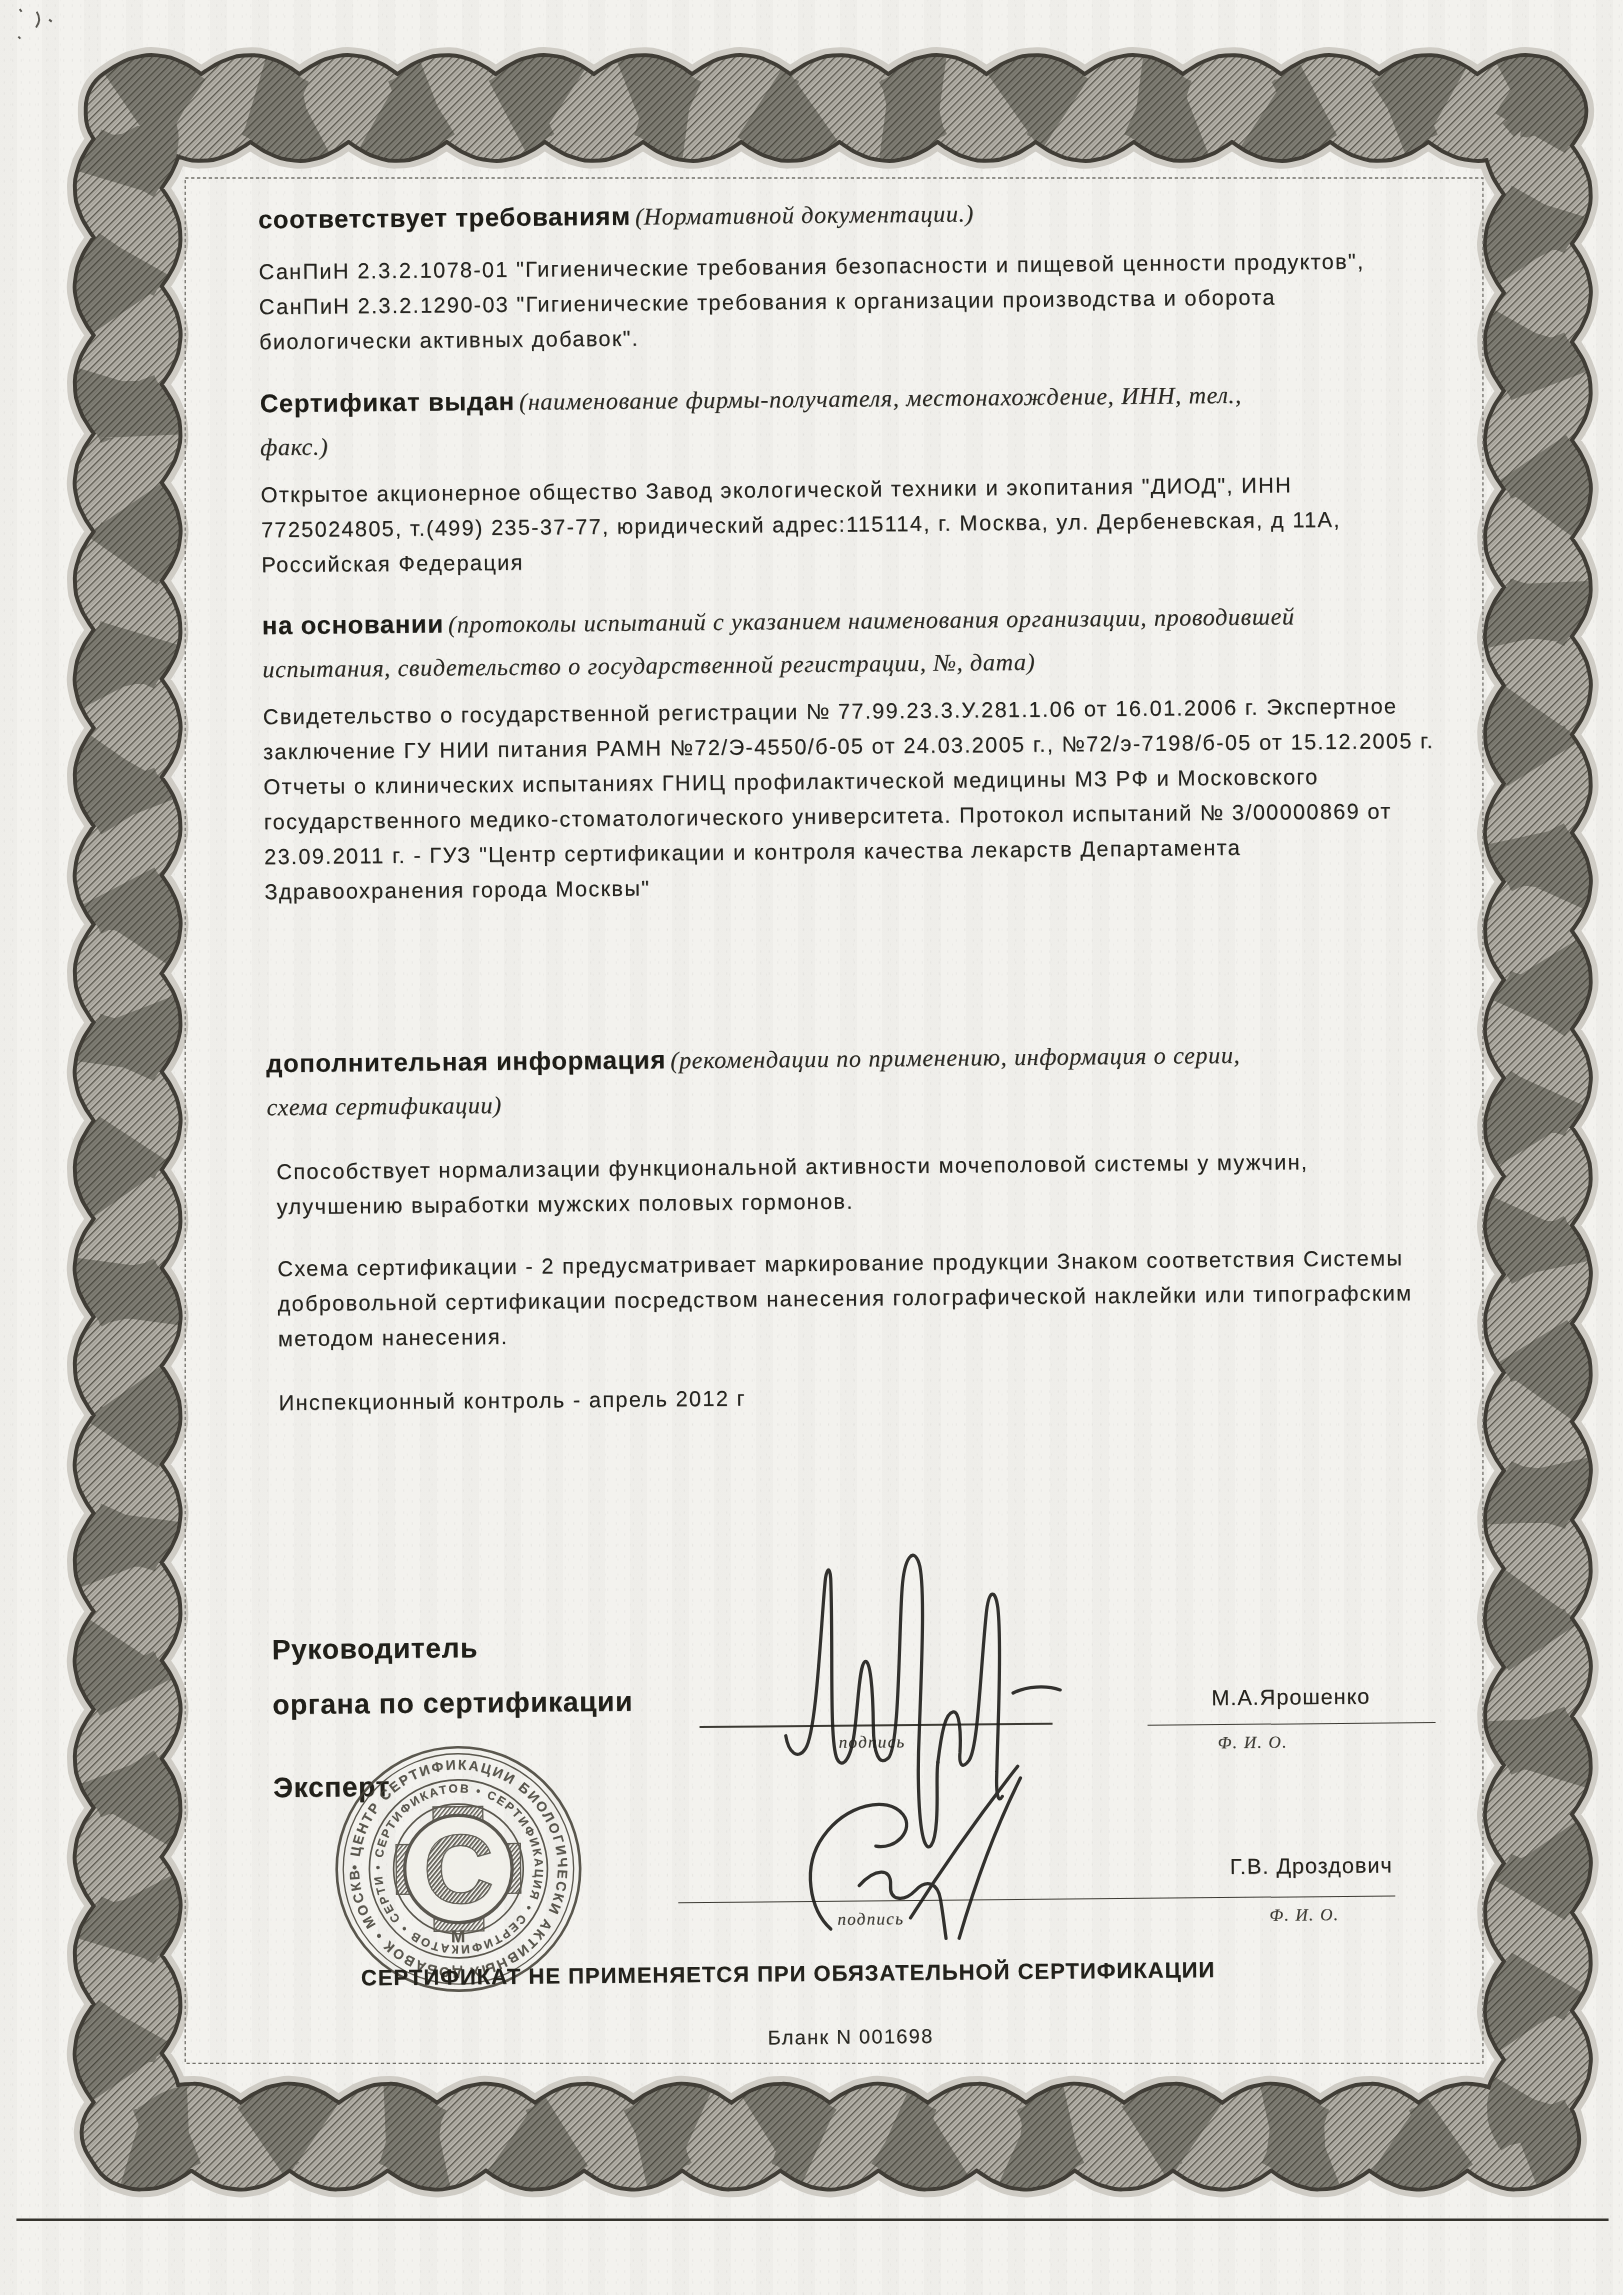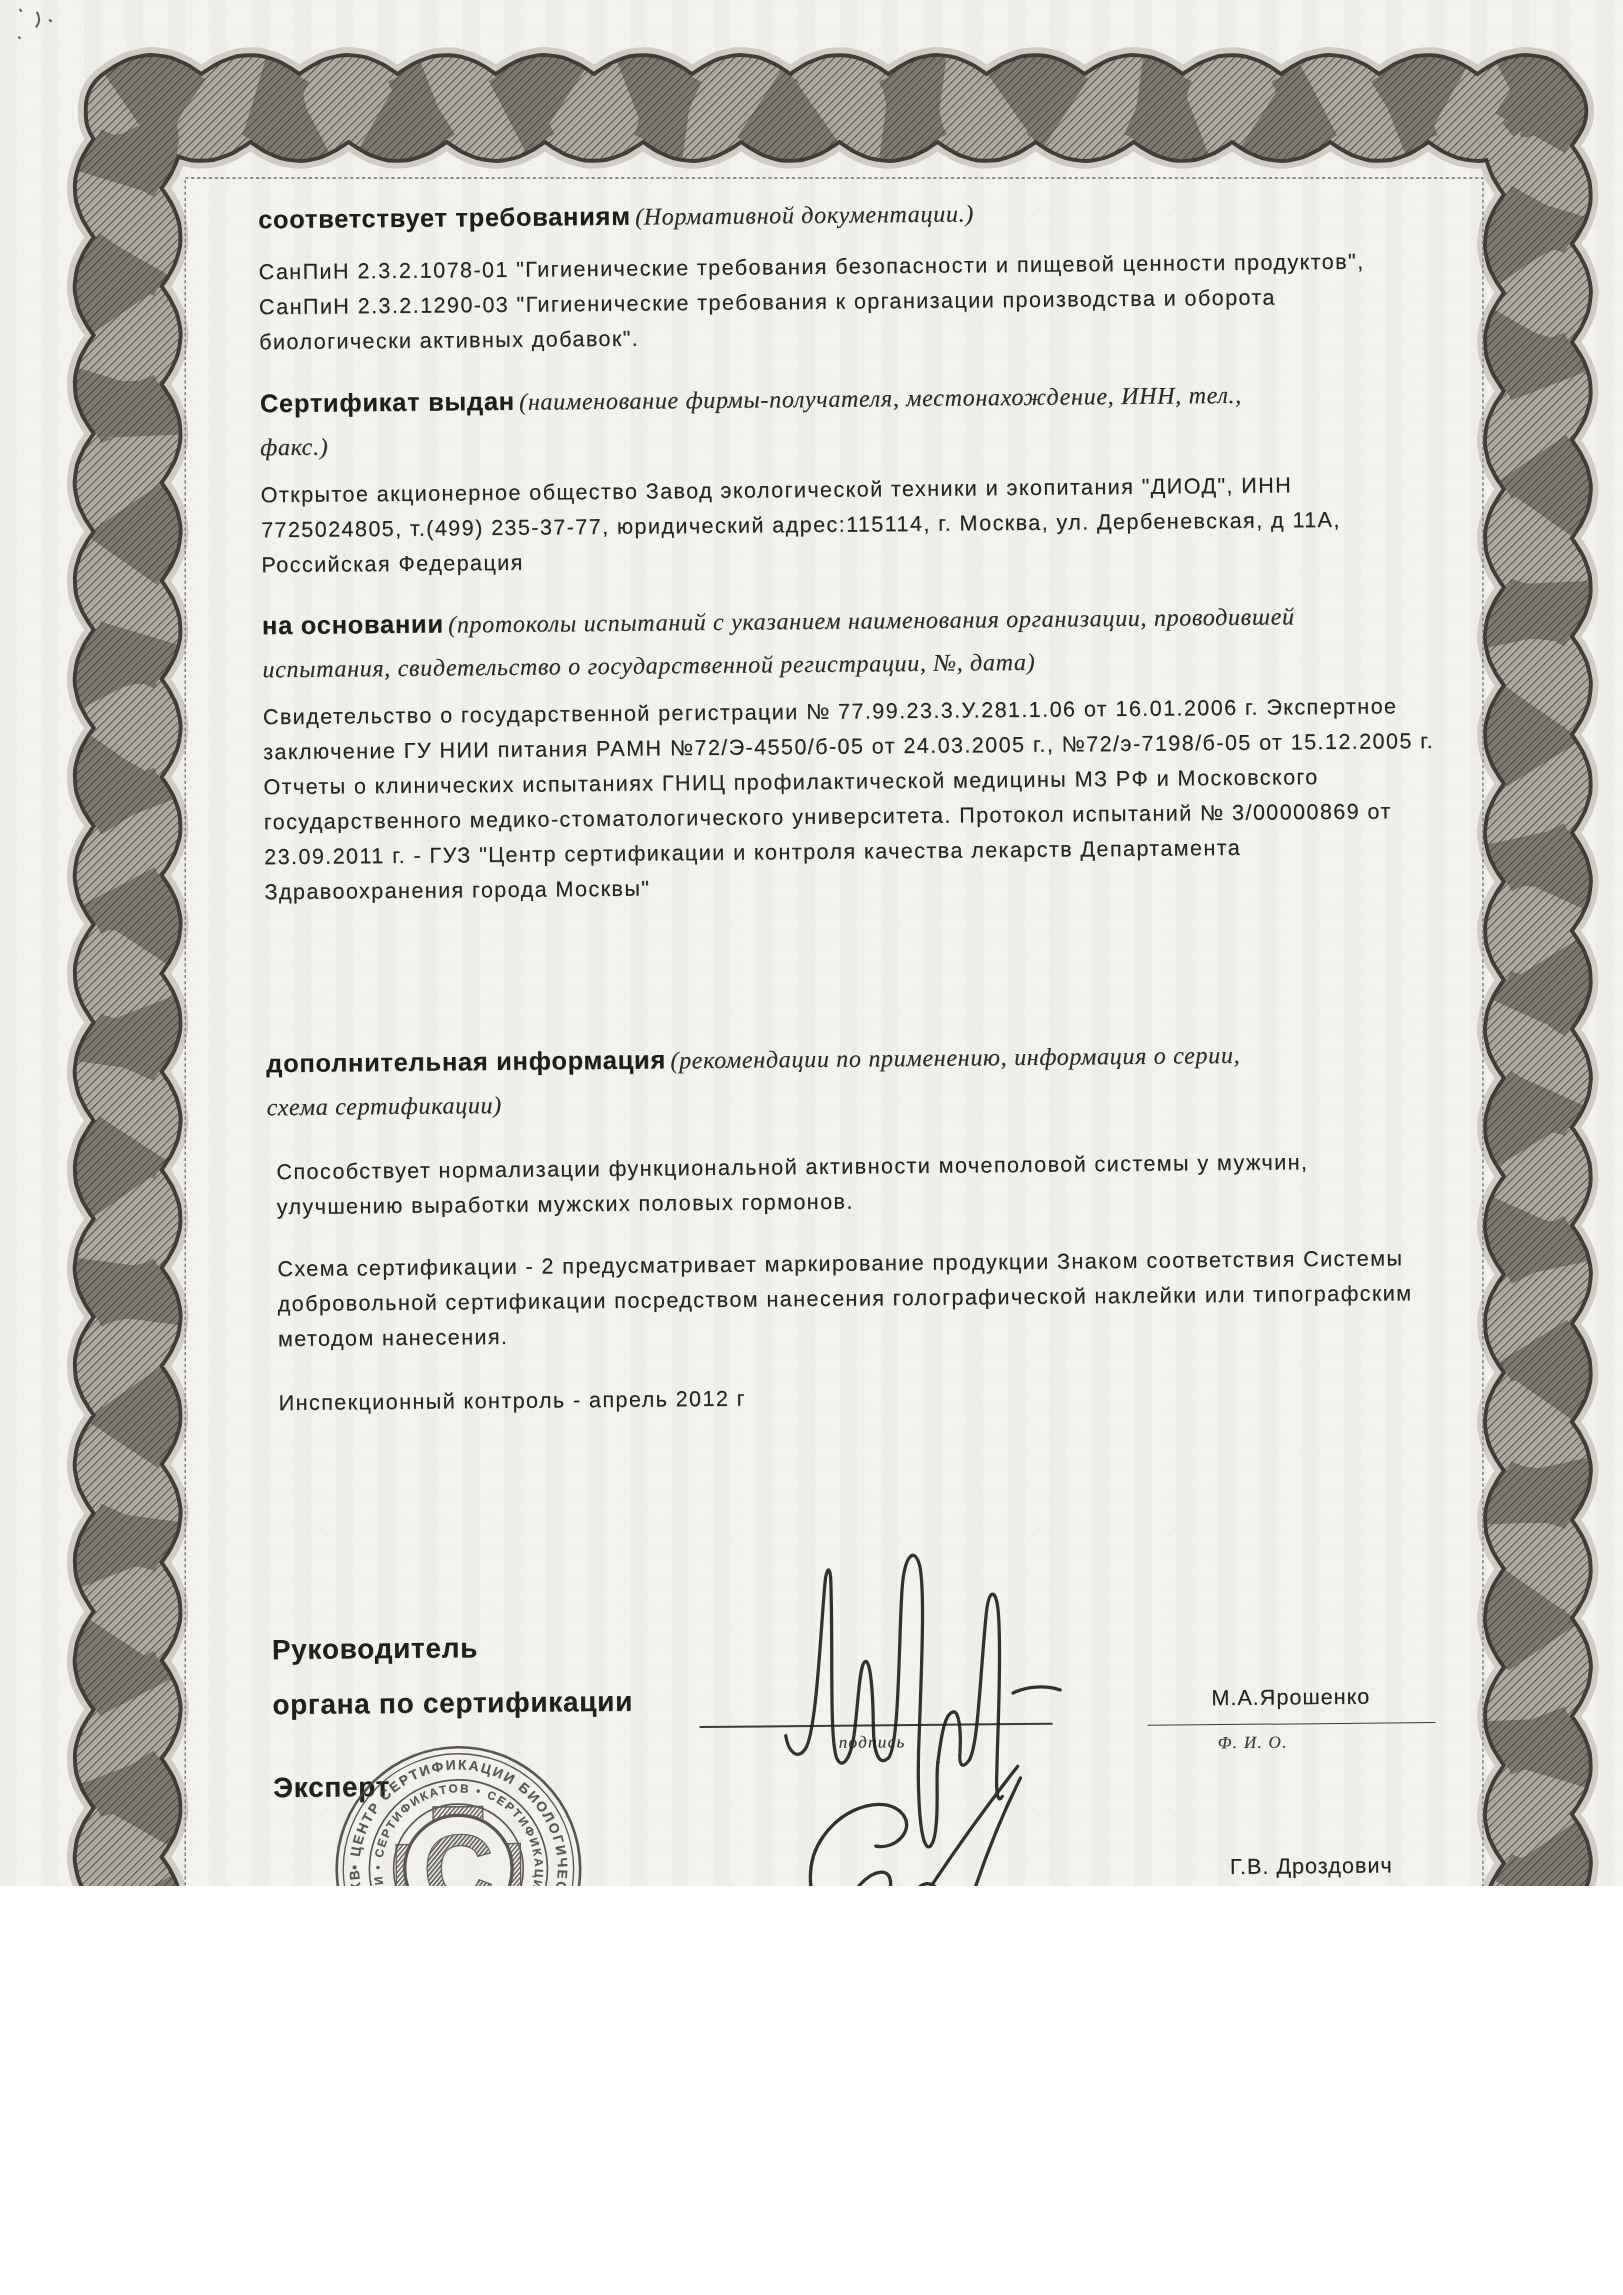--- a/index.html
+++ b/index.html
@@ -1,17 +1,17 @@
 <!DOCTYPE html>
 <html style="font-size:10.5px"><head>
 <meta charset="utf-8">
 <style>
   html,body{margin:0;padding:0;background:#ffffff;}
   .page{
-    position:relative;width:1623px;height:1886px;overflow:hidden;
+    position:relative;width:1623px;height:2295px;overflow:hidden;
     background-color:#f3f2ee;
     background-image:
       radial-gradient(rgba(42,40,35,.055) 0.7px, transparent 0.9px),
       radial-gradient(rgba(42,40,35,.04) 0.7px, transparent 0.9px),
       repeating-linear-gradient(90deg, rgba(60,58,52,.025) 0 17px, transparent 17px 42px);
     background-size:8.5px 11px, 12.4px 15px, auto;
     background-position:0 0, 4.6px 7.2px, 0 0;
     font-family:"Liberation Sans", sans-serif;
     color:#26241e;
   }

